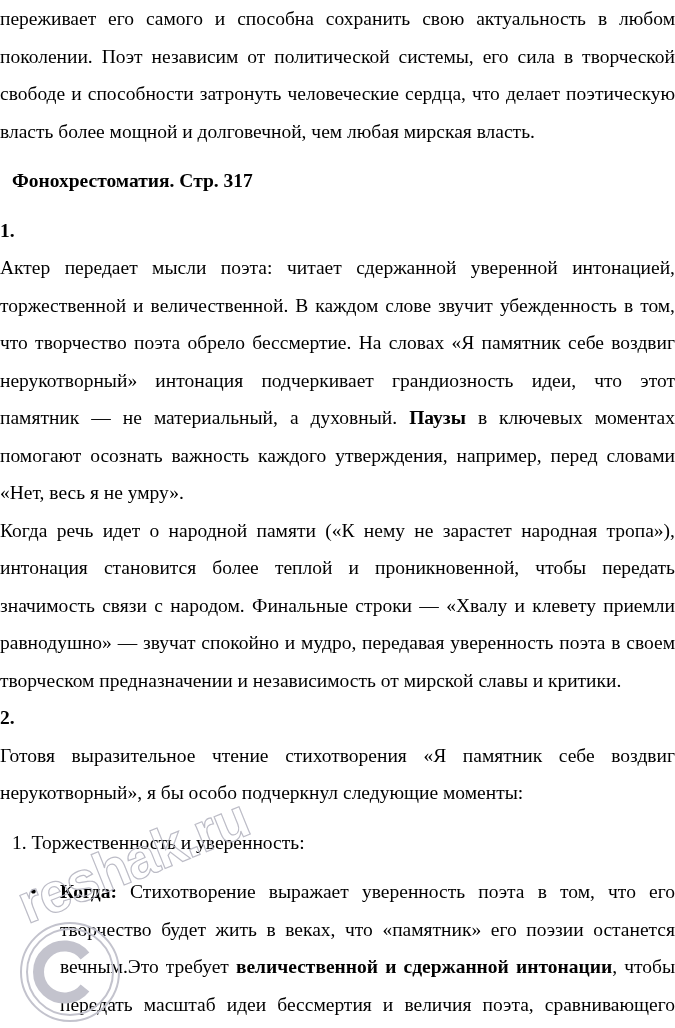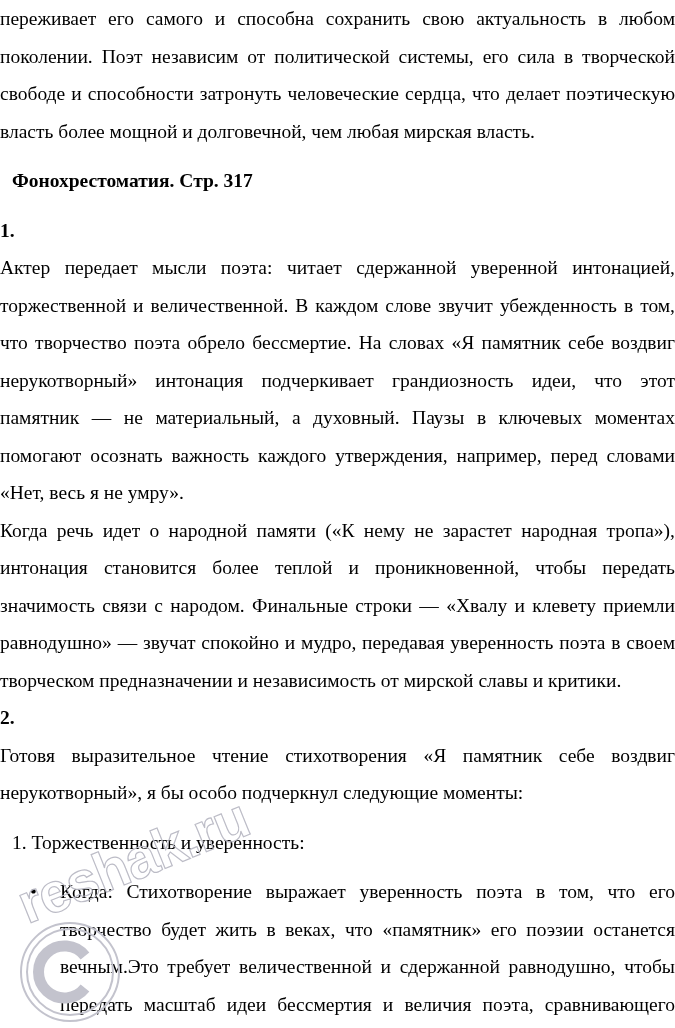--- a/index.html
+++ b/index.html
@@ -84,21 +84,21 @@
     font-weight: bold;
     text-align: left;
   }
   h3.subhead {
     margin: 12px;
     font-size: 19.5px;
     line-height: 37.5px;
     font-weight: normal;
     text-align: left;
   }
-  b, strong { font-weight: normal; }
+  b, strong { font-weight: bold; }
 
   ul.bullets {
     margin: 0;
     padding: 0;
     list-style: none;
   }
   ul.bullets li {
     position: relative;
     padding-left: 60px;
     font-size: 19.5px;
@@ -142,17 +142,17 @@
 
   <p class="numlabel">2.</p>
 
   <p class="body">Готовя выразительное чтение стихотворения «Я памятник себе воздвиг нерукотворный», я бы особо подчеркнул следующие моменты:</p>
 
   <h3 class="subhead">1. Торжественность и уверенность:</h3>
 
   <ul class="bullets">
     <li>
       <span class="dot">•</span>
-      <span><b>Когда:</b><span> Стихотворение выражает уверенность поэта в том, что его творчество будет жить в веках, что «памятник» его поэзии останется вечным.Это требует </span><b>величественной и сдержанной равнодушно</b><span>, чтобы передать масштаб идеи бессмертия и величия поэта, сравнивающего свою славу с прочными памятниками, как «Александрийский столп».</span></span>
+      <span><b>Когда:</b><span> Стихотворение выражает уверенность поэта в том, что его творчество будет жить в веках, что «памятник» его поэзии останется вечным.Это требует </span><b>величественной и сдержанной интонации</b><span>, чтобы передать масштаб идеи бессмертия и величия поэта, сравнивающего свою славу с прочными памятниками, как «Александрийский столп».</span></span>
     </li>
   </ul>
 
 </div>
 
 </body></html>

